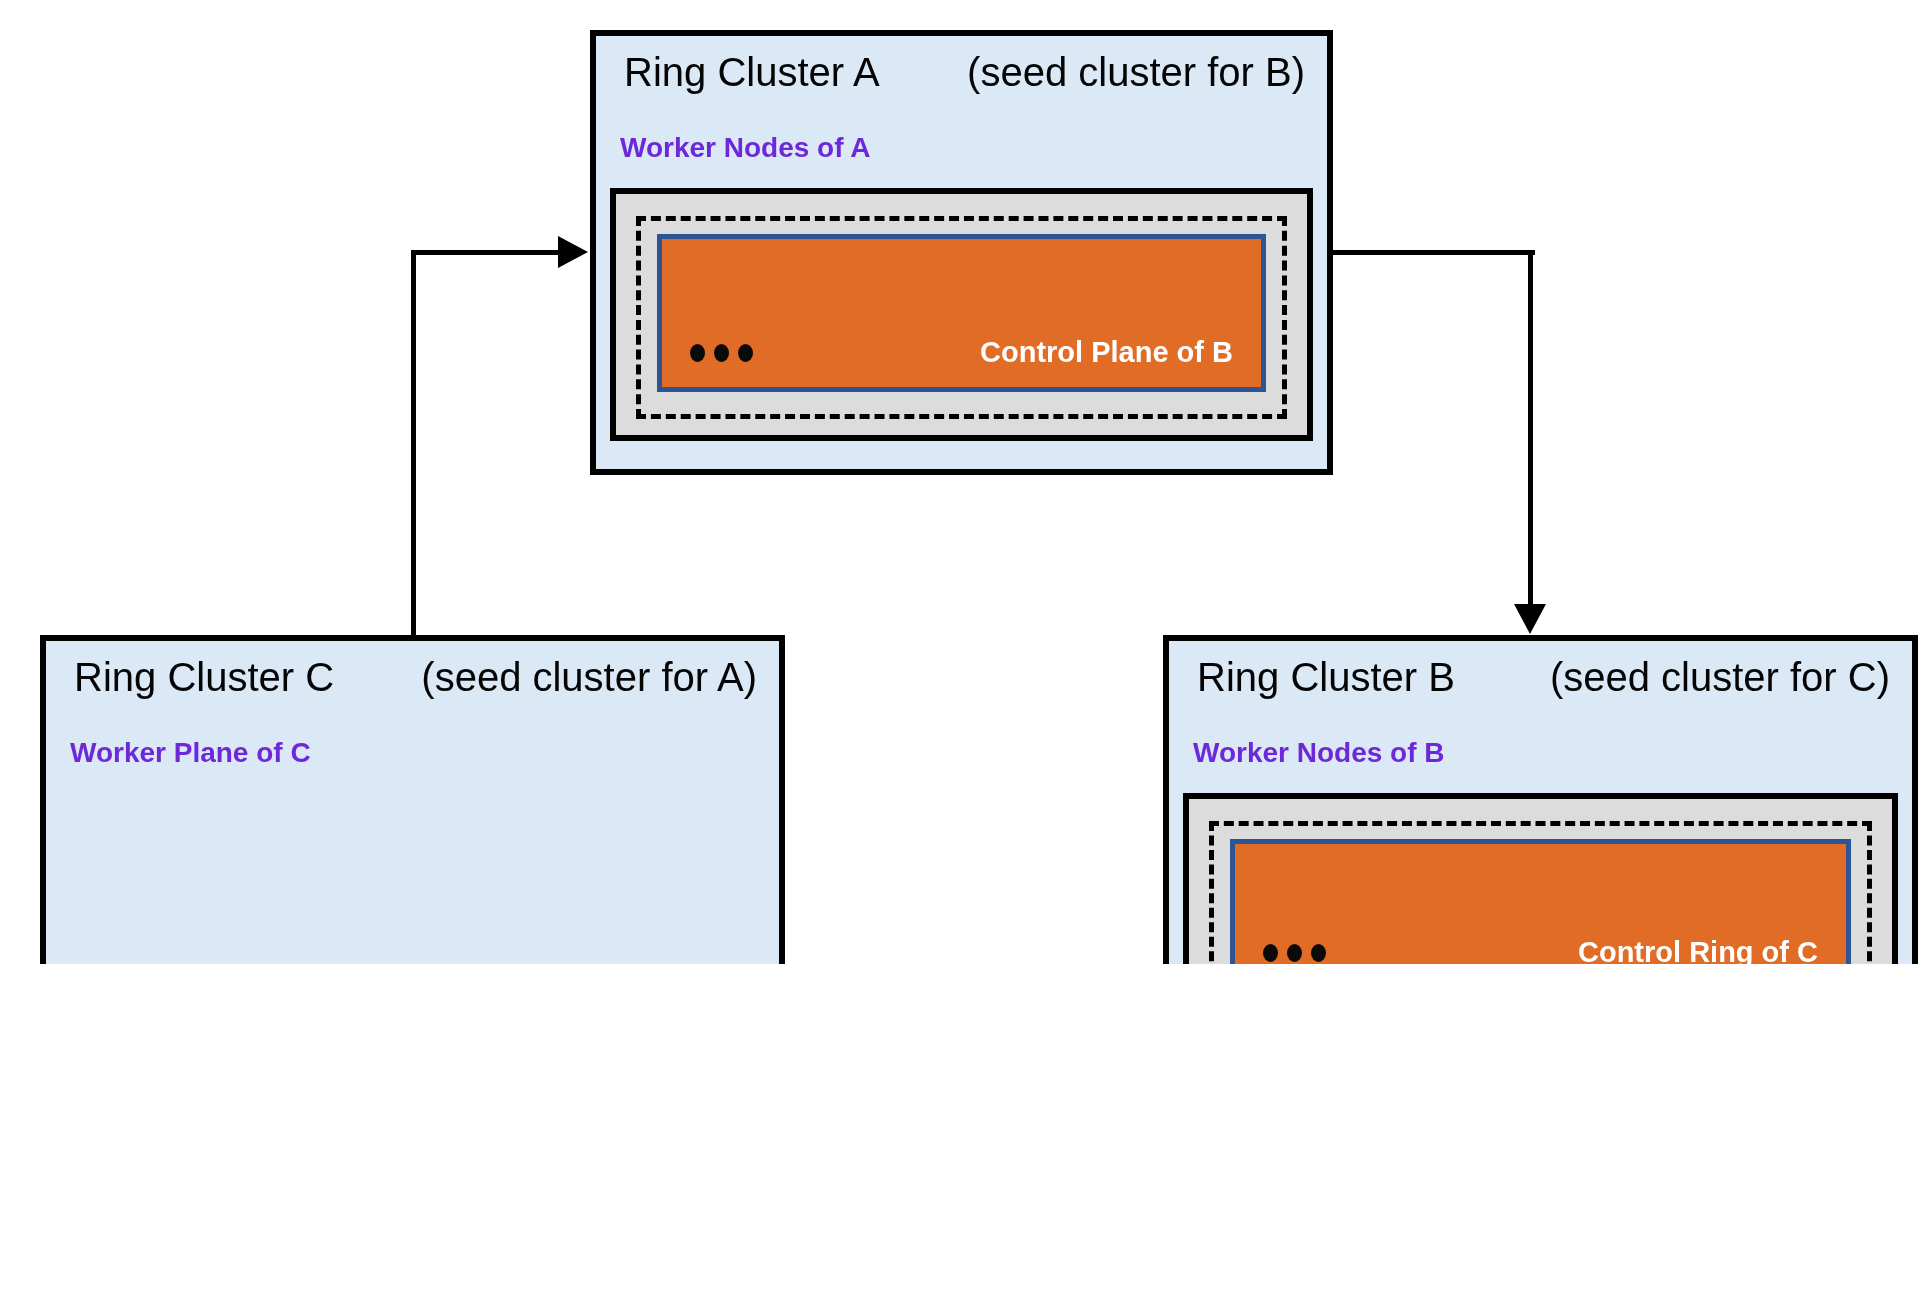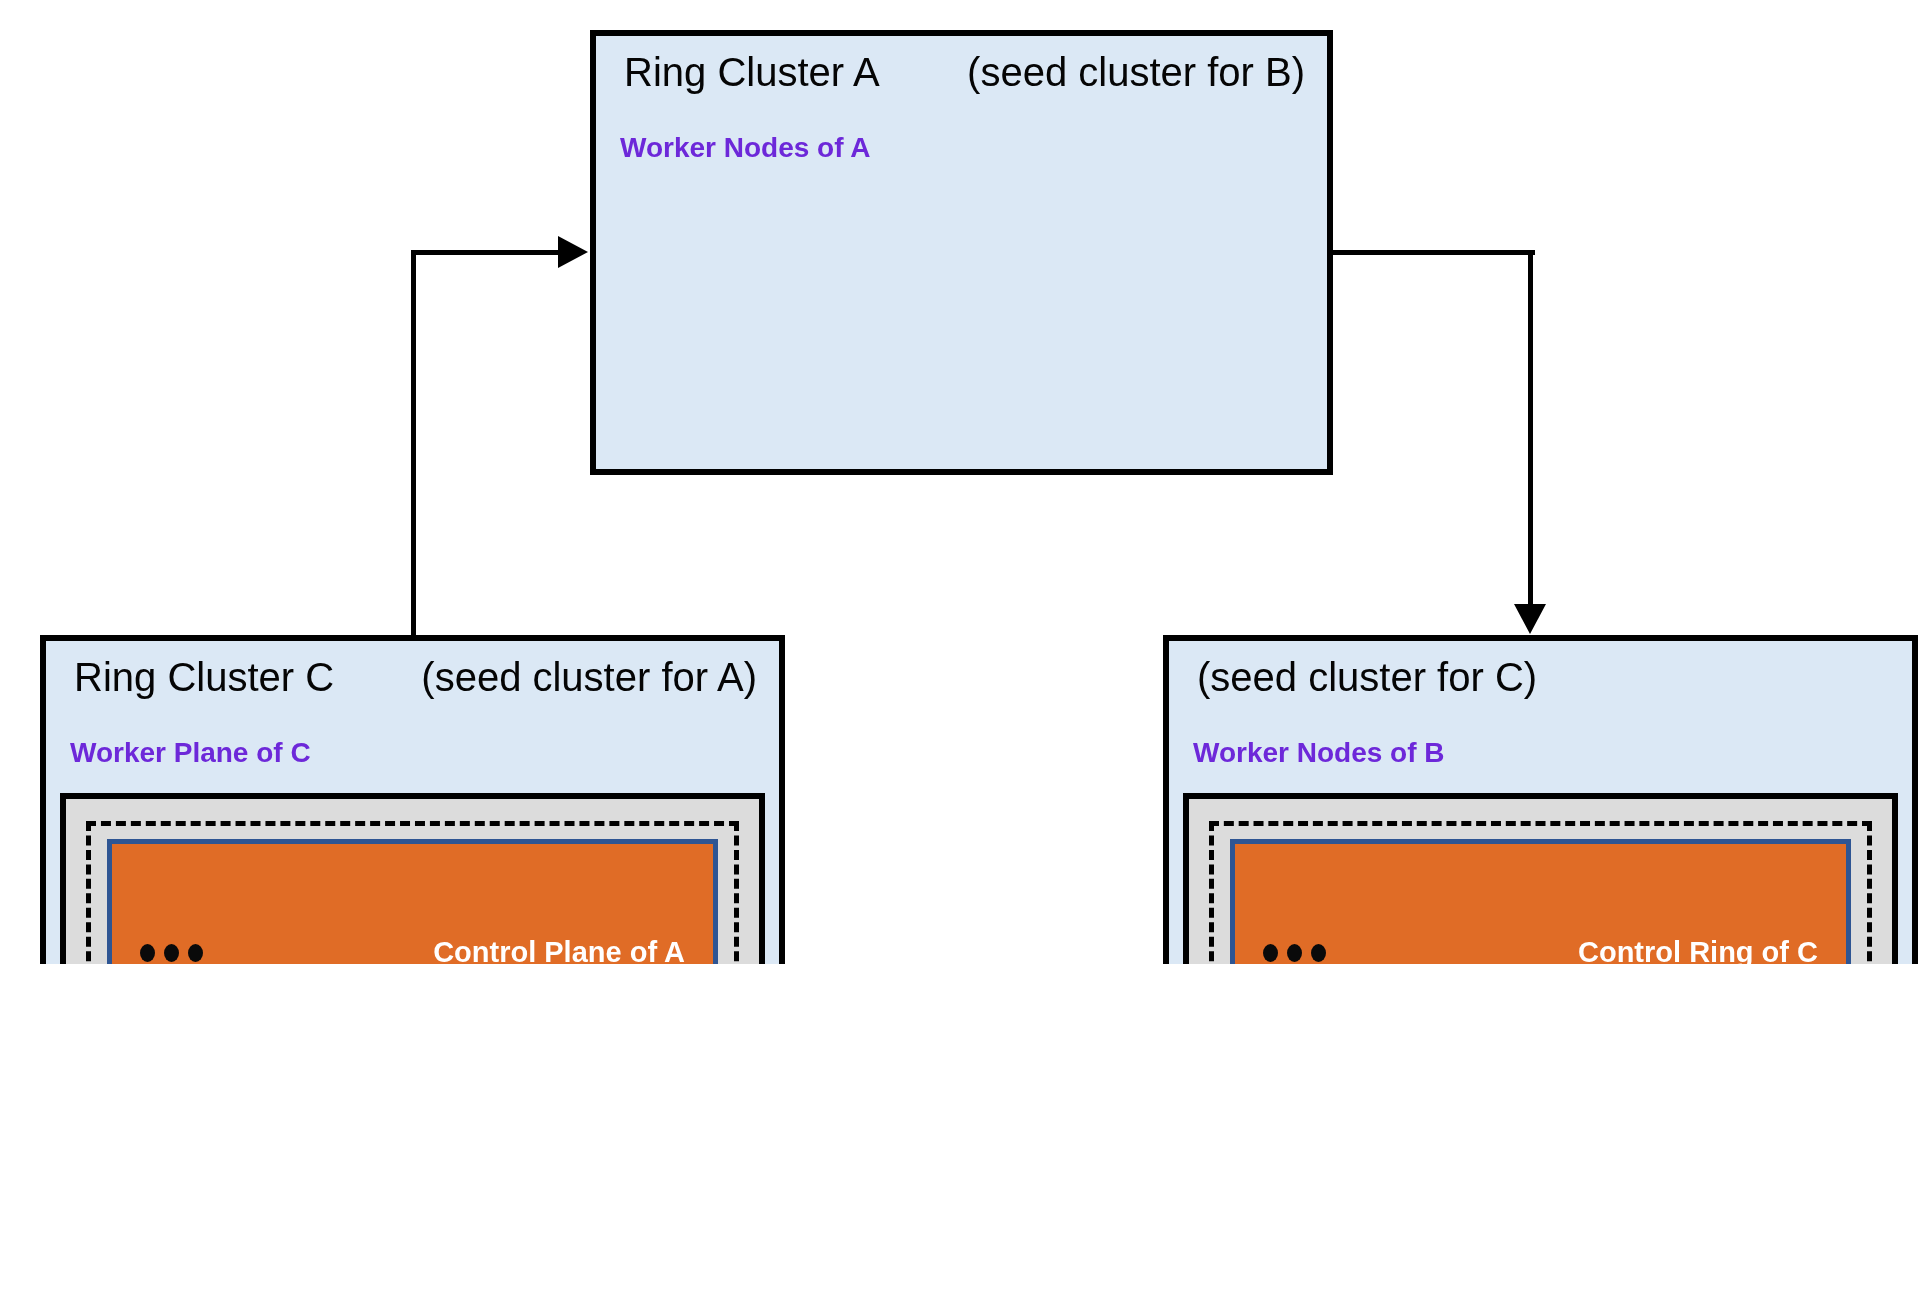--- a/index.html
+++ b/index.html
@@ -98,46 +98,47 @@
 <body>
 
 <div id="stage">
 
   <div class="cluster cluster-a">
     <div class="title-row">
       <span>Ring Cluster A</span>
       <span>(seed cluster for B)</span>
     </div>
     <div class="worker-label">Worker Nodes of A</div>
-  </div>
-
-  <div class="cluster cluster-c">
-    <div class="title-row">
-      <span>Ring Cluster C</span>
-      <span>(seed cluster for A)</span>
-    </div>
-    <div class="worker-label">Worker Plane of C</div>
     <div class="worker-box">
       <div class="dashed-box">
         <div class="control-box">
           <div class="control-bottom-row">
             <div class="dots">
               <span class="dot"></span>
               <span class="dot"></span>
               <span class="dot"></span>
             </div>
-            <span class="control-label">Control Plane of A</span>
+            <span class="control-label">Control Plane of B</span>
           </div>
         </div>
       </div>
     </div>
   </div>
 
+  <div class="cluster cluster-c">
+    <div class="title-row">
+      <span>Ring Cluster C</span>
+      <span>(seed cluster for A)</span>
+    </div>
+    <div class="worker-label">Worker Plane of C</div>
+  </div>
+
   <div class="cluster cluster-b">
     <div class="title-row">
+      <span>Ring Cluster B</span>
       <span>(seed cluster for C)</span>
     </div>
     <div class="worker-label">Worker Nodes of B</div>
     <div class="worker-box">
       <div class="dashed-box">
         <div class="control-box">
           <div class="control-bottom-row">
             <div class="dots">
               <span class="dot"></span>
               <span class="dot"></span>

